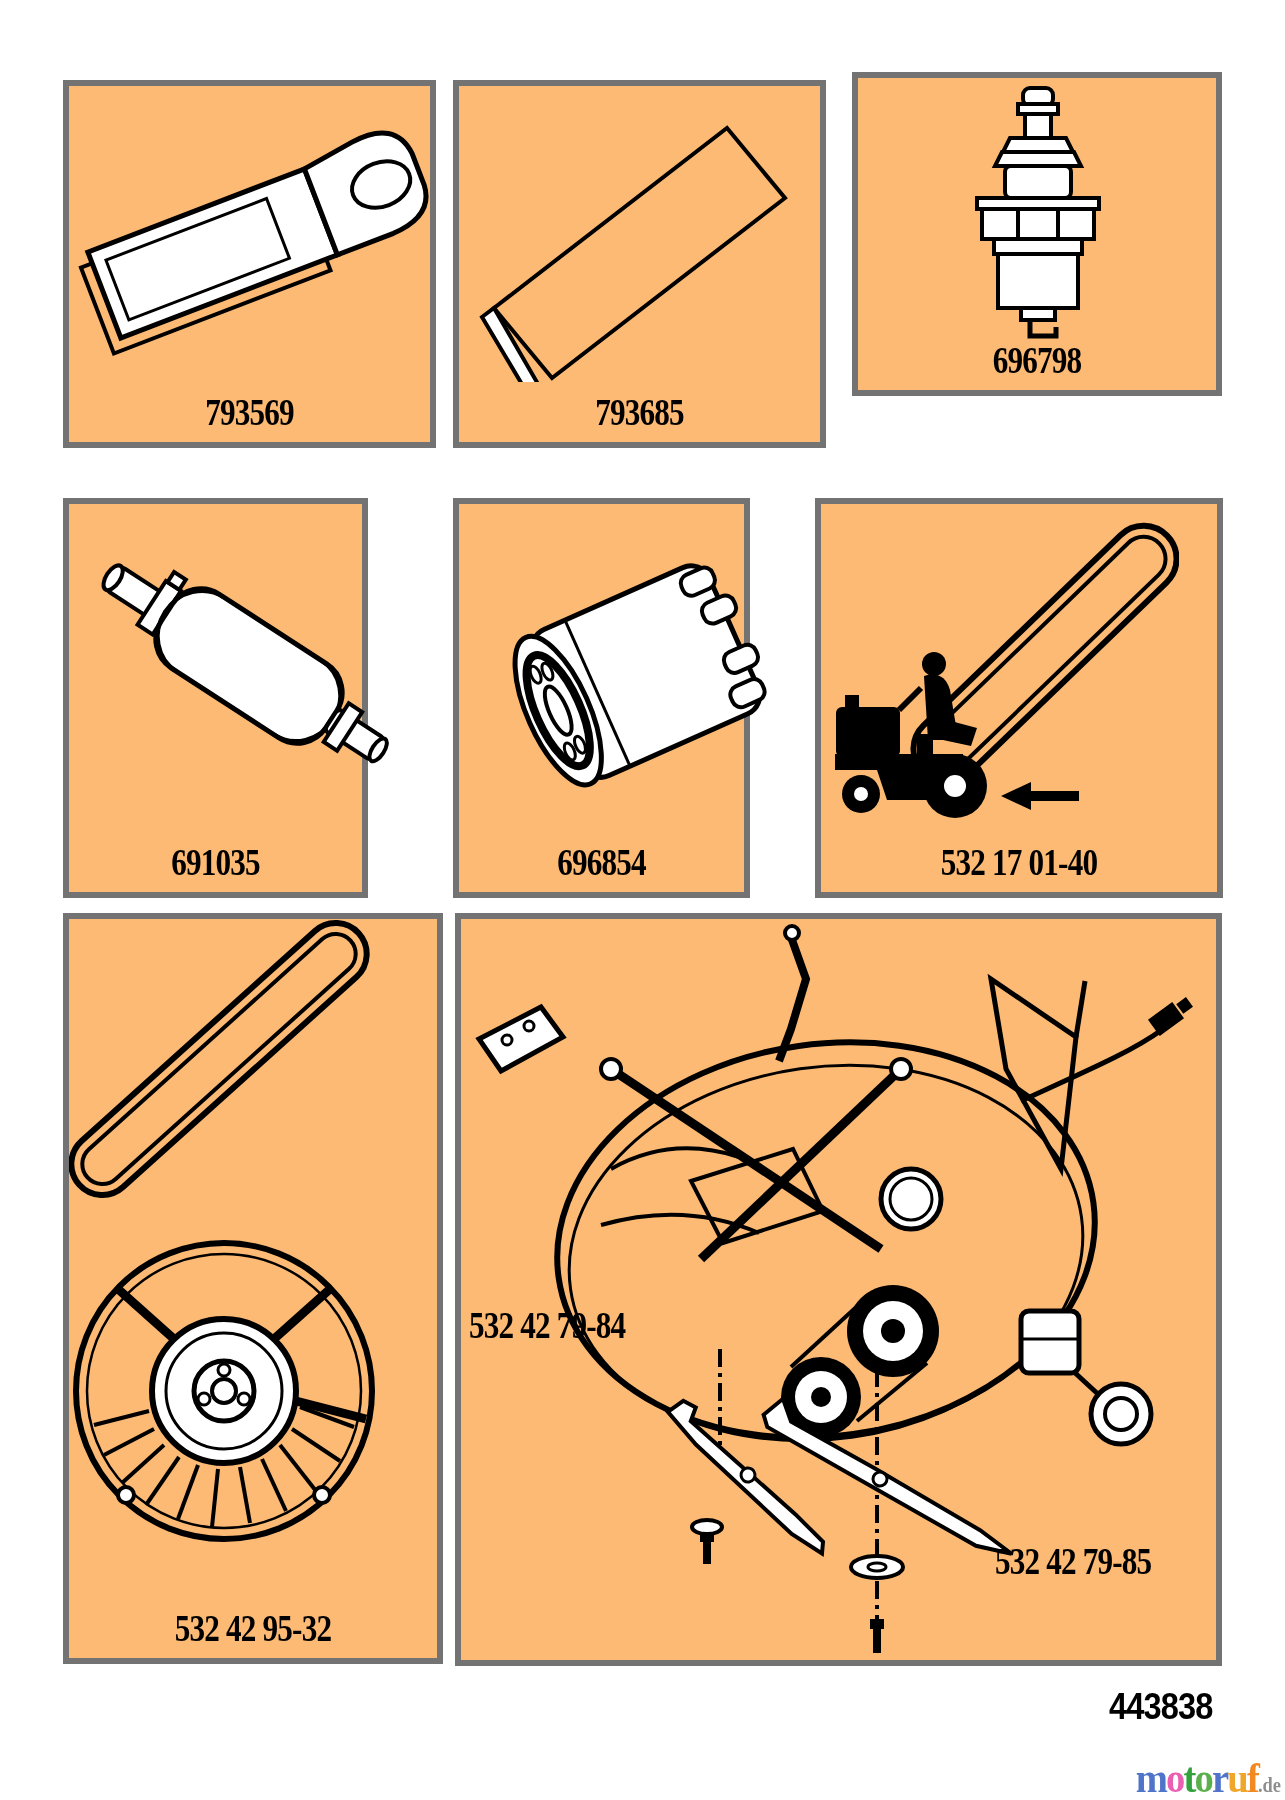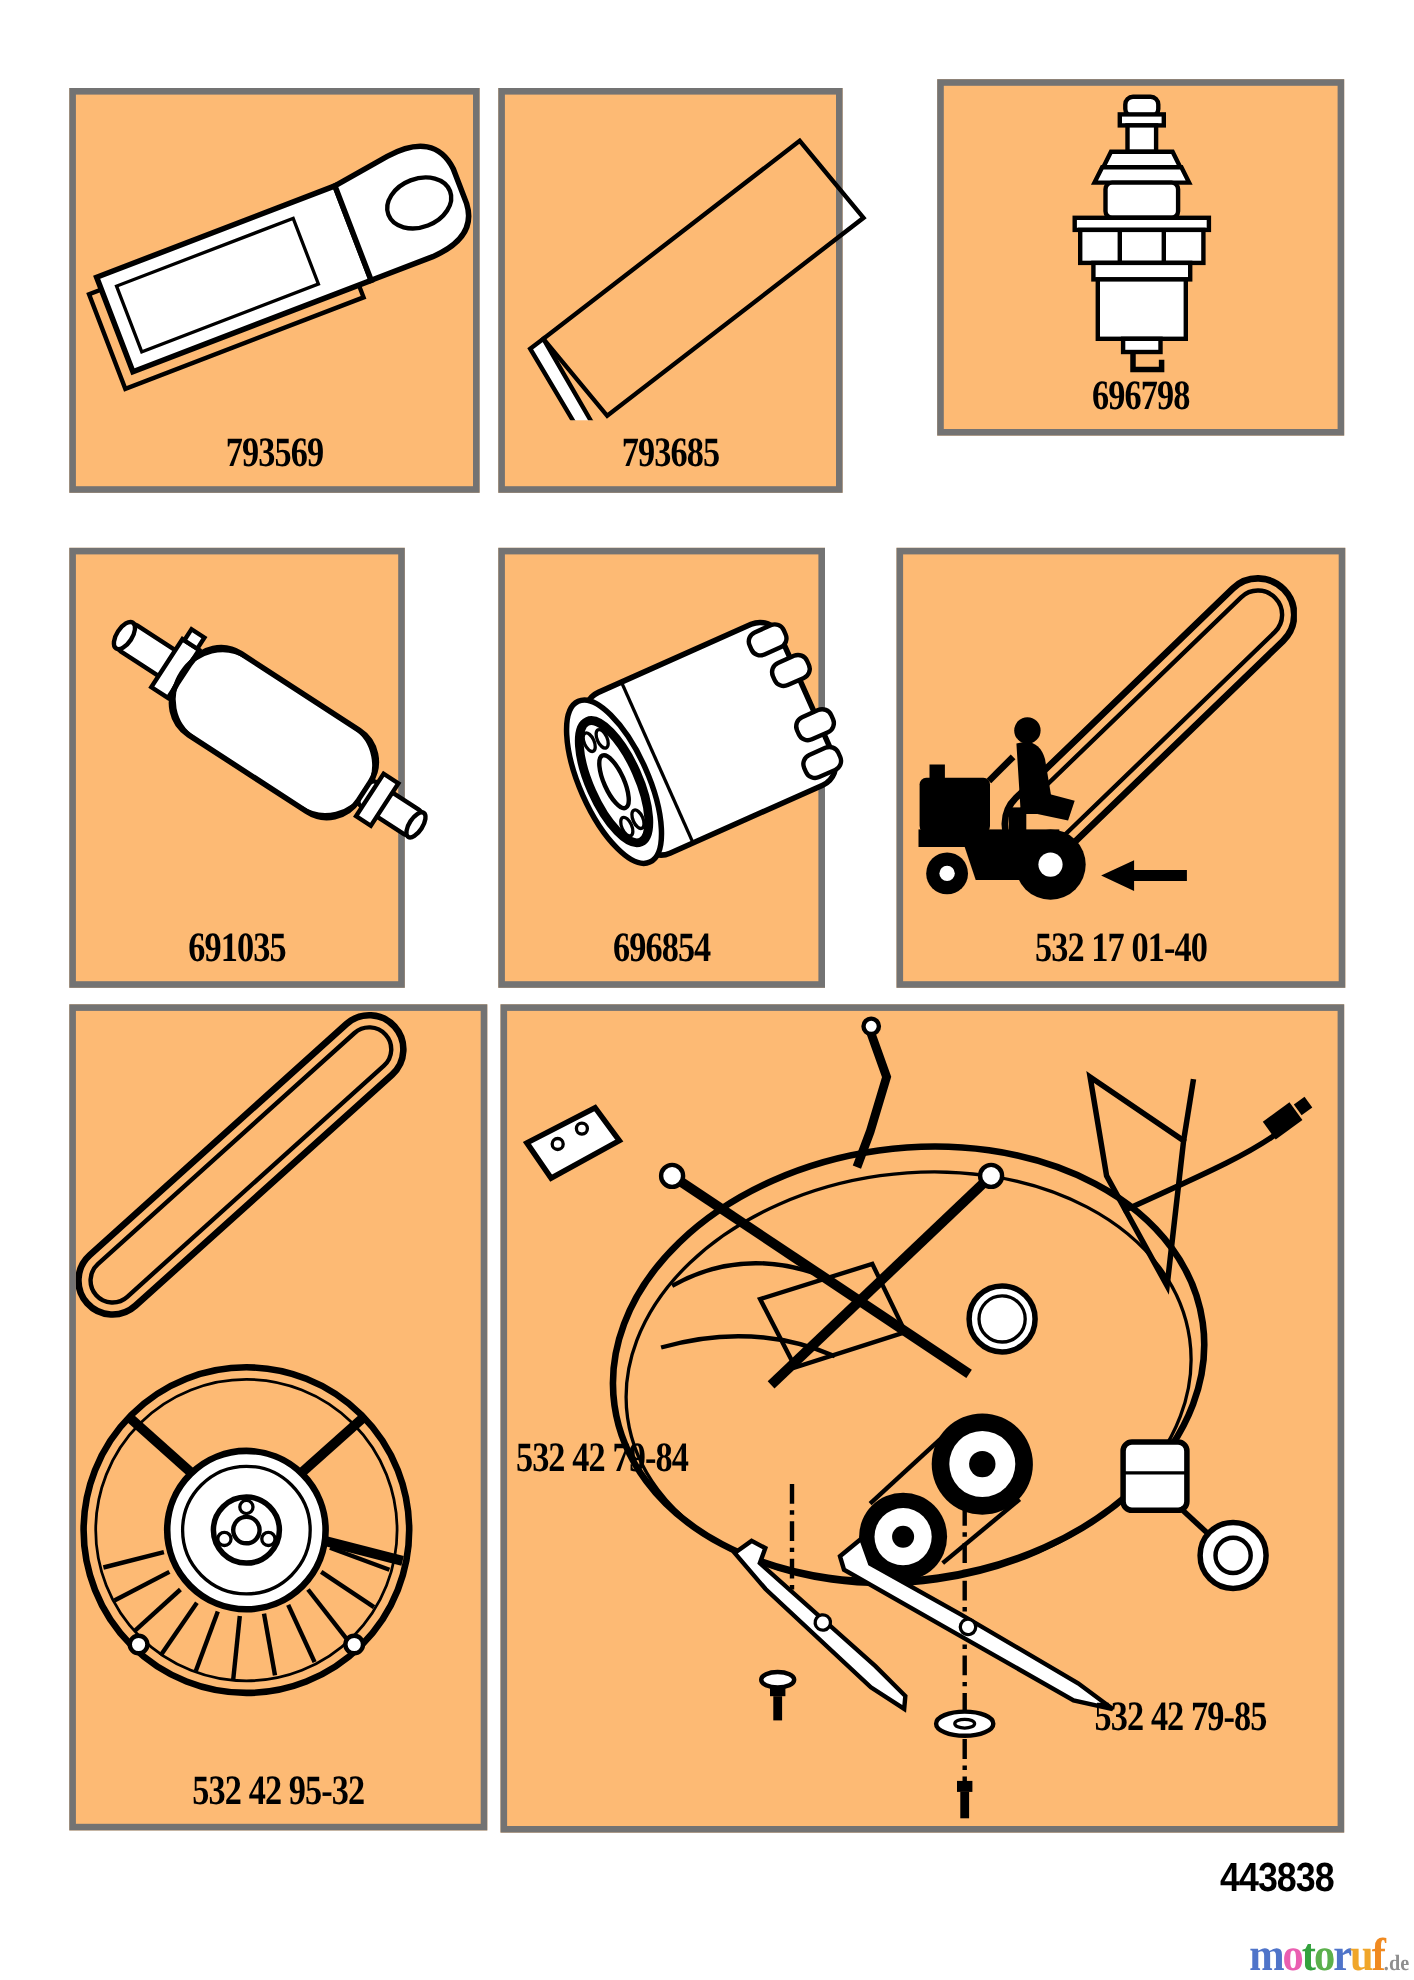--- a/index.html
+++ b/index.html
@@ -62,21 +62,21 @@
         </g>
         <g>
           <path class="wh" d="M74,-52 L128,-60 Q176,-66 180,-28 L180,6 Q178,38 134,40 L74,40 Z" stroke-width="5"></path>
           <ellipse class="ln" cx="140" cy="-10" rx="30" ry="22" stroke-width="4"></ellipse>
         </g>
       </g>
     </svg>
     <div class="part-label">793569</div>
   </div>
 
-  <div class="panel" style="left:453px;top:80px;width:313px;height:368px">
+  <div class="panel" style="left:453px;top:80px;width:373px;height:368px">
     <svg class="draw" width="363" height="296" viewBox="0 0 363 296">
       <g>
         <polygon class="wh" points="23,231 35,222 79,298 67,305" stroke-width="4"></polygon>
         <polygon class="ln" points="35,222 268,42 326,112 93,292" stroke-width="4" fill="url(#stipple)"></polygon>
       </g>
     </svg>
     <div class="part-label">793685</div>
   </div>
 
   <div class="panel" style="left:852px;top:72px;width:370px;height:324px">

